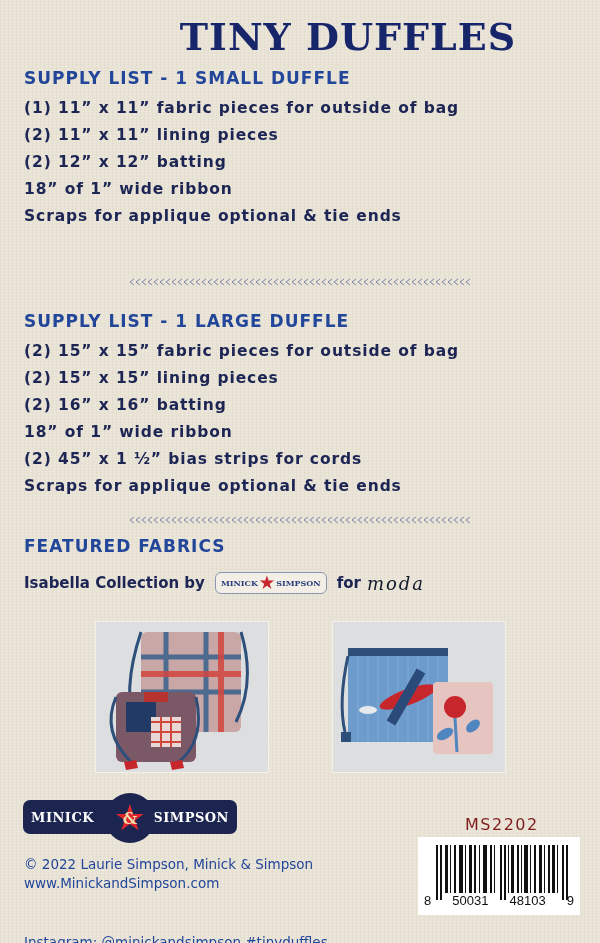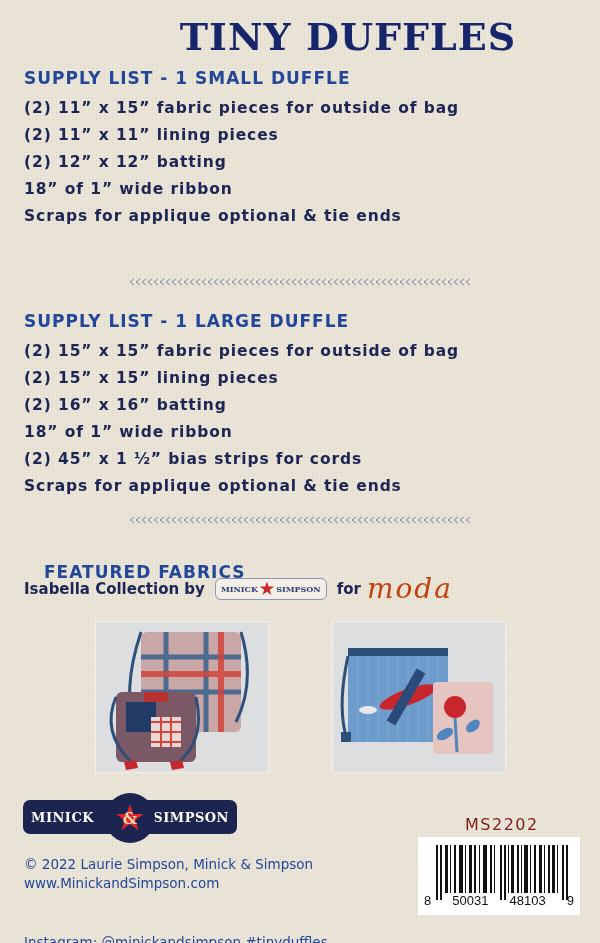--- a/index.html
+++ b/index.html
@@ -9,42 +9,42 @@
     repeating-linear-gradient(90deg,rgba(160,150,130,0.07) 0 1px,transparent 1px 4px),
     #e9e3d6;}
   .title{position:absolute;top:14px;left:0;width:600px;text-align:center;font-family:"DejaVu Serif",serif;font-weight:bold;font-size:38px;color:#17256b;letter-spacing:1px;margin-left:48px;}
   .h2{position:absolute;left:24px;font-weight:bold;font-size:17px;color:#22469a;letter-spacing:1px;}
   .list{position:absolute;left:24px;margin:0;padding:0;list-style:none;}
   .list li{font-weight:bold;font-size:15.5px;height:27px;line-height:27px;color:#1c2554;letter-spacing:0.9px;white-space:nowrap;}
   .zigzag{position:absolute;left:130px;width:340px;height:8px;}
   .byline{position:absolute;left:24px;top:572px;font-weight:bold;font-size:15px;color:#1c2554;display:flex;align-items:center;white-space:nowrap;text-align:center;}
   .mslogo-small{display:inline-flex;align-items:center;margin:0 10px;border:1.5px solid #8a97b3;border-radius:6px;height:20px;padding:0 5px;font-family:"DejaVu Serif",serif;font-size:8px;color:#2a3d7c;background:#f3efe6;position:relative;}
   .mslogo-small .star{color:#c8262d;font-size:16px;margin:0 2px;line-height:1;}
-  .moda{font-family:"DejaVu Serif",serif;font-style:italic;font-weight:normal;font-size:28px;color:#c2410c;margin-left:6px;letter-spacing:2px;}
+  .moda{font-family:"DejaVu Serif",serif;font-style:italic;font-weight:normal;font-size:18px;color:#0f172a;margin-left:6px;letter-spacing:2px;}
   .photo{position:absolute;top:621px;width:172px;height:150px;background:#d9dbdc;border:1px solid #f4f1ea;overflow:hidden;}
   .logo-big{position:absolute;left:23px;top:800px;width:214px;height:34px;background:#1c2450;border-radius:7px;display:flex;align-items:center;justify-content:space-between;padding:0 8px;box-sizing:border-box;font-family:"DejaVu Serif",serif;font-weight:bold;color:#fff;font-size:13px;letter-spacing:0.5px;}
   .logo-circle{position:absolute;left:105px;top:793px;width:50px;height:50px;border-radius:50%;background:#1c2450;display:flex;align-items:center;justify-content:center;}
   .logo-circle .star{color:#e0262d;font-size:36px;line-height:1;}
   .logo-circle .amp{position:absolute;color:#f0d9a8;font-family:"DejaVu Serif",serif;font-weight:bold;font-size:16px;}
   .footer{position:absolute;left:24px;font-size:13.5px;color:#22469a;white-space:nowrap;}
   .sku{position:absolute;left:465px;top:815px;font-size:16px;color:#7f1d1d;letter-spacing:1.5px;}
   .barcode{position:absolute;left:418px;top:837px;width:162px;height:78px;background:#fff;}
   .barcode .bars{position:absolute;left:18px;top:8px;width:134px;height:55px;}
   .barcode .digits{position:absolute;left:6px;top:56px;width:150px;font-family:"Liberation Sans",sans-serif;font-size:13px;color:#111;display:flex;justify-content:space-between;}
 </style>
 </head>
 <body>
 
 <div class="texture"></div>
 
 <div class="title">TINY DUFFLES</div>
 
 <div class="h2" style="top:68px;">SUPPLY LIST - 1 SMALL DUFFLE</div>
 <ul class="list" style="top:95px;">
-  <li>(2) 11” x 15” fabric pieces for outside of bag</li>
+  <li>(1) 11” x 11” fabric pieces for outside of bag</li>
   <li>(2) 11” x 11” lining pieces</li>
   <li>(2) 12” x 12” batting</li>
   <li>18” of 1” wide ribbon</li>
   <li>Scraps for applique optional &amp; tie ends</li>
 </ul>
 
 <svg class="zigzag" style="top:278px;" viewBox="0 0 340 8" preserveAspectRatio="none">
   <path d="M0 4 l4 -3 m0 6 l-4 -3 M6 4 l4 -3 m0 6 l-4 -3 M12 4 l4 -3 m0 6 l-4 -3 M18 4 l4 -3 m0 6 l-4 -3 M24 4 l4 -3 m0 6 l-4 -3 M30 4 l4 -3 m0 6 l-4 -3 M36 4 l4 -3 m0 6 l-4 -3 M42 4 l4 -3 m0 6 l-4 -3 M48 4 l4 -3 m0 6 l-4 -3 M54 4 l4 -3 m0 6 l-4 -3 M60 4 l4 -3 m0 6 l-4 -3 M66 4 l4 -3 m0 6 l-4 -3 M72 4 l4 -3 m0 6 l-4 -3 M78 4 l4 -3 m0 6 l-4 -3 M84 4 l4 -3 m0 6 l-4 -3 M90 4 l4 -3 m0 6 l-4 -3 M96 4 l4 -3 m0 6 l-4 -3 M102 4 l4 -3 m0 6 l-4 -3 M108 4 l4 -3 m0 6 l-4 -3 M114 4 l4 -3 m0 6 l-4 -3 M120 4 l4 -3 m0 6 l-4 -3 M126 4 l4 -3 m0 6 l-4 -3 M132 4 l4 -3 m0 6 l-4 -3 M138 4 l4 -3 m0 6 l-4 -3 M144 4 l4 -3 m0 6 l-4 -3 M150 4 l4 -3 m0 6 l-4 -3 M156 4 l4 -3 m0 6 l-4 -3 M162 4 l4 -3 m0 6 l-4 -3 M168 4 l4 -3 m0 6 l-4 -3 M174 4 l4 -3 m0 6 l-4 -3 M180 4 l4 -3 m0 6 l-4 -3 M186 4 l4 -3 m0 6 l-4 -3 M192 4 l4 -3 m0 6 l-4 -3 M198 4 l4 -3 m0 6 l-4 -3 M204 4 l4 -3 m0 6 l-4 -3 M210 4 l4 -3 m0 6 l-4 -3 M216 4 l4 -3 m0 6 l-4 -3 M222 4 l4 -3 m0 6 l-4 -3 M228 4 l4 -3 m0 6 l-4 -3 M234 4 l4 -3 m0 6 l-4 -3 M240 4 l4 -3 m0 6 l-4 -3 M246 4 l4 -3 m0 6 l-4 -3 M252 4 l4 -3 m0 6 l-4 -3 M258 4 l4 -3 m0 6 l-4 -3 M264 4 l4 -3 m0 6 l-4 -3 M270 4 l4 -3 m0 6 l-4 -3 M276 4 l4 -3 m0 6 l-4 -3 M282 4 l4 -3 m0 6 l-4 -3 M288 4 l4 -3 m0 6 l-4 -3 M294 4 l4 -3 m0 6 l-4 -3 M300 4 l4 -3 m0 6 l-4 -3 M306 4 l4 -3 m0 6 l-4 -3 M312 4 l4 -3 m0 6 l-4 -3 M318 4 l4 -3 m0 6 l-4 -3 M324 4 l4 -3 m0 6 l-4 -3 M330 4 l4 -3 m0 6 l-4 -3 M336 4 l4 -3 m0 6 l-4 -3" stroke="#7c86a8" stroke-width="1" fill="none"></path>
 </svg>
 
@@ -55,21 +55,21 @@
   <li>(2) 16” x 16” batting</li>
   <li>18” of 1” wide ribbon</li>
   <li>(2) 45” x 1 ½” bias strips for cords</li>
   <li>Scraps for applique optional &amp; tie ends</li>
 </ul>
 
 <svg class="zigzag" style="top:516px;" viewBox="0 0 340 8" preserveAspectRatio="none">
   <path d="M0 4 l4 -3 m0 6 l-4 -3 M6 4 l4 -3 m0 6 l-4 -3 M12 4 l4 -3 m0 6 l-4 -3 M18 4 l4 -3 m0 6 l-4 -3 M24 4 l4 -3 m0 6 l-4 -3 M30 4 l4 -3 m0 6 l-4 -3 M36 4 l4 -3 m0 6 l-4 -3 M42 4 l4 -3 m0 6 l-4 -3 M48 4 l4 -3 m0 6 l-4 -3 M54 4 l4 -3 m0 6 l-4 -3 M60 4 l4 -3 m0 6 l-4 -3 M66 4 l4 -3 m0 6 l-4 -3 M72 4 l4 -3 m0 6 l-4 -3 M78 4 l4 -3 m0 6 l-4 -3 M84 4 l4 -3 m0 6 l-4 -3 M90 4 l4 -3 m0 6 l-4 -3 M96 4 l4 -3 m0 6 l-4 -3 M102 4 l4 -3 m0 6 l-4 -3 M108 4 l4 -3 m0 6 l-4 -3 M114 4 l4 -3 m0 6 l-4 -3 M120 4 l4 -3 m0 6 l-4 -3 M126 4 l4 -3 m0 6 l-4 -3 M132 4 l4 -3 m0 6 l-4 -3 M138 4 l4 -3 m0 6 l-4 -3 M144 4 l4 -3 m0 6 l-4 -3 M150 4 l4 -3 m0 6 l-4 -3 M156 4 l4 -3 m0 6 l-4 -3 M162 4 l4 -3 m0 6 l-4 -3 M168 4 l4 -3 m0 6 l-4 -3 M174 4 l4 -3 m0 6 l-4 -3 M180 4 l4 -3 m0 6 l-4 -3 M186 4 l4 -3 m0 6 l-4 -3 M192 4 l4 -3 m0 6 l-4 -3 M198 4 l4 -3 m0 6 l-4 -3 M204 4 l4 -3 m0 6 l-4 -3 M210 4 l4 -3 m0 6 l-4 -3 M216 4 l4 -3 m0 6 l-4 -3 M222 4 l4 -3 m0 6 l-4 -3 M228 4 l4 -3 m0 6 l-4 -3 M234 4 l4 -3 m0 6 l-4 -3 M240 4 l4 -3 m0 6 l-4 -3 M246 4 l4 -3 m0 6 l-4 -3 M252 4 l4 -3 m0 6 l-4 -3 M258 4 l4 -3 m0 6 l-4 -3 M264 4 l4 -3 m0 6 l-4 -3 M270 4 l4 -3 m0 6 l-4 -3 M276 4 l4 -3 m0 6 l-4 -3 M282 4 l4 -3 m0 6 l-4 -3 M288 4 l4 -3 m0 6 l-4 -3 M294 4 l4 -3 m0 6 l-4 -3 M300 4 l4 -3 m0 6 l-4 -3 M306 4 l4 -3 m0 6 l-4 -3 M312 4 l4 -3 m0 6 l-4 -3 M318 4 l4 -3 m0 6 l-4 -3 M324 4 l4 -3 m0 6 l-4 -3 M330 4 l4 -3 m0 6 l-4 -3 M336 4 l4 -3 m0 6 l-4 -3" stroke="#7c86a8" stroke-width="1" fill="none"></path>
 </svg>
 
-<div class="h2" style="top:562px;margin-left:20px;">FEATURED FABRICS</div>
+<div class="h2" style="top:536px;">FEATURED FABRICS</div>
 <div class="byline">
   <span>Isabella Collection by</span>
   <span class="mslogo-small">
     <span>MINICK</span>
     <span class="star">★</span>
     <span>SIMPSON</span>
   </span>
   <span>for</span>
   <span class="moda">moda</span>
 </div>

